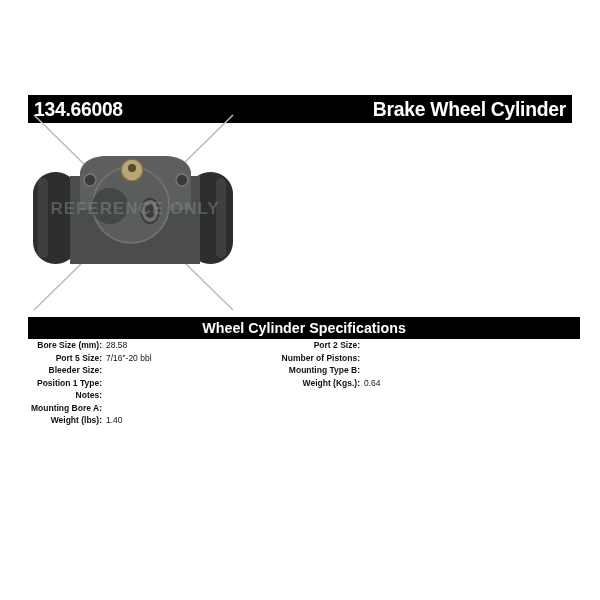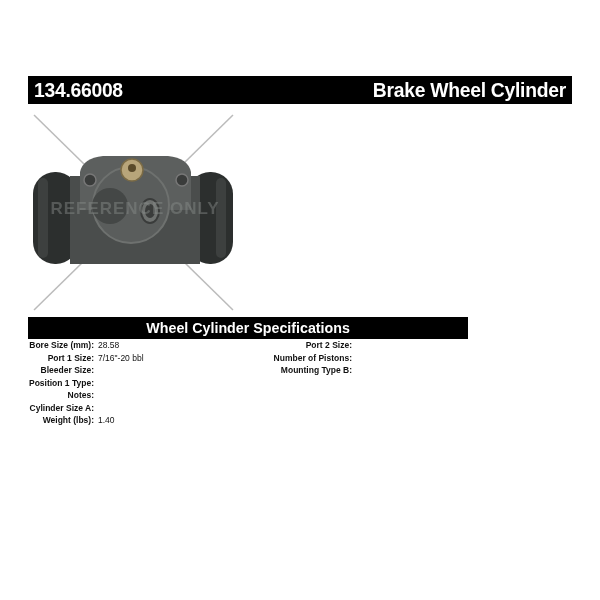--- a/index.html
+++ b/index.html
@@ -1,29 +1,29 @@
 <!DOCTYPE html>
 <html><head>
 <meta charset="utf-8">
 <style>
   html, body { margin: 0; padding: 0; background: #ffffff; }
   body { width: 600px; height: 600px; position: relative; overflow: hidden;
          font-family: "Liberation Sans", sans-serif; }
-  .title-bar { position: absolute; left: 28px; top: 76px; width: 544px; height: 28px;
+  .title-bar { position: absolute; left: 28px; top: 95px; width: 544px; height: 28px;
                background: #000; color: #fff; box-sizing: border-box; }
   .part-number { position: absolute; left: 6px; top: 2px; font-size: 21px; font-weight: bold;
                  letter-spacing: -0.3px; transform: scaleX(0.92); transform-origin: left center; }
   .part-type { position: absolute; right: 6px; top: 2px; font-size: 21px; font-weight: bold;
                letter-spacing: -0.3px; transform: scaleX(0.92); transform-origin: right center; }
   .product-image { position: absolute; left: 28px; top: 110px; width: 215px; height: 205px; }
-  .spec-bar { position: absolute; left: 28px; top: 317px; width: 440px; height: 22px;
+  .spec-bar { position: absolute; left: 28px; top: 317px; width: 552px; height: 22px;
               background: #000; color: #fff; text-align: center; }
   .spec-title { font-size: 15px; font-weight: bold; line-height: 22px; display: inline-block;
                 transform: scaleX(0.95); }
-  .spec-col { position: absolute; top: 340px; }
+  .spec-col { position: absolute; top: 340px; padding-left: 8px; }
   .spec-row { height: 12.5px; font-size: 8.5px; font-weight: bold; color: #111; position: relative; white-space: nowrap; }
   .spec-label { position: absolute; right: 0; text-align: right; }
   .spec-value { position: absolute; font-weight: normal; }
   .col-left { left: 0; width: 94px; }
   .col-left .spec-value { left: 98px; }
   .col-right { left: 0; width: 352px; }
   .col-right .spec-value { left: 356px; }
 </style>
 </head>
 <body>
@@ -68,37 +68,37 @@
 <div class="spec-bar">
   <span class="spec-title">Wheel Cylinder Specifications</span>
 </div>
 
 <div class="spec-col col-left">
   <div class="spec-row">
       <span class="spec-label">Bore Size (mm):</span>
       <span class="spec-value">28.58</span>
     </div>
   <div class="spec-row">
-      <span class="spec-label">Port 1 Size:</span>
+      <span class="spec-label">Port 5 Size:</span>
       <span class="spec-value">7/16"-20 bbl</span>
     </div>
   <div class="spec-row">
       <span class="spec-label">Bleeder Size:</span>
       <span class="spec-value"></span>
     </div>
   <div class="spec-row">
       <span class="spec-label">Position 1 Type:</span>
       <span class="spec-value"></span>
     </div>
   <div class="spec-row">
       <span class="spec-label">Notes:</span>
       <span class="spec-value"></span>
     </div>
   <div class="spec-row">
-      <span class="spec-label">Cylinder Size A:</span>
+      <span class="spec-label">Mounting Bore A:</span>
       <span class="spec-value"></span>
     </div>
   <div class="spec-row">
       <span class="spec-label">Weight (lbs):</span>
       <span class="spec-value">1.40</span>
     </div>
 </div>
 
 <div class="spec-col col-right">
   <div class="spec-row">
@@ -106,13 +106,17 @@
       <span class="spec-value"></span>
     </div>
   <div class="spec-row">
       <span class="spec-label">Number of Pistons:</span>
       <span class="spec-value"></span>
     </div>
   <div class="spec-row">
       <span class="spec-label">Mounting Type B:</span>
       <span class="spec-value"></span>
     </div>
+  <div class="spec-row">
+      <span class="spec-label">Weight (Kgs.):</span>
+      <span class="spec-value">0.64</span>
+    </div>
 </div>
 
 </body></html>

